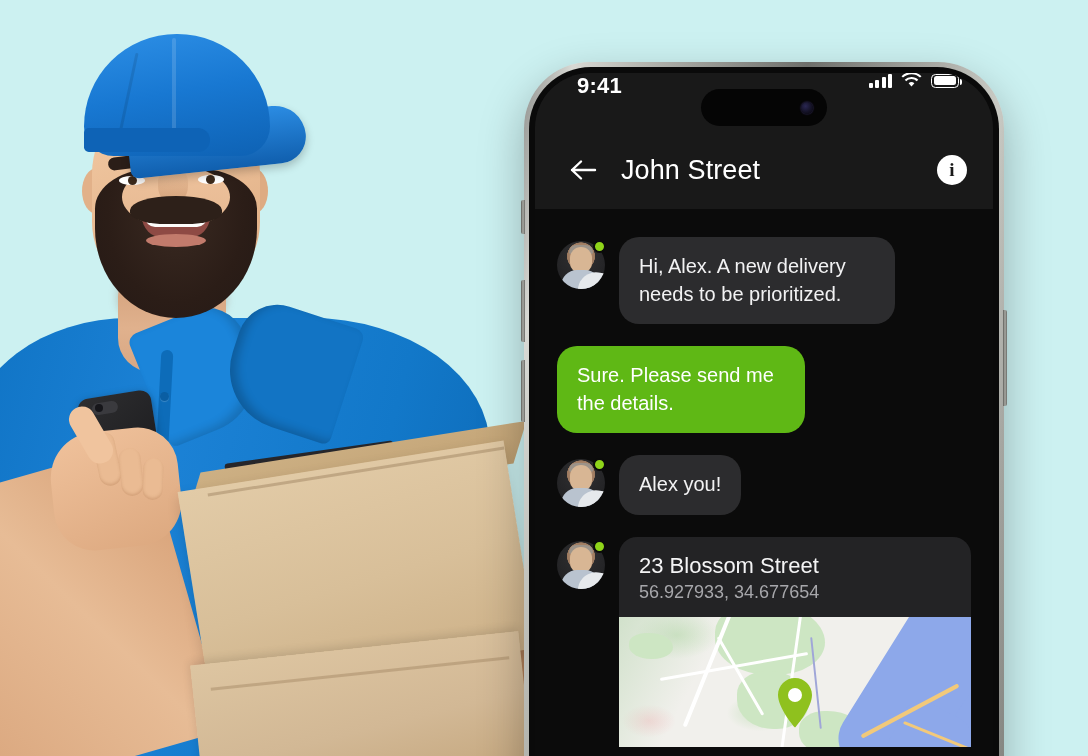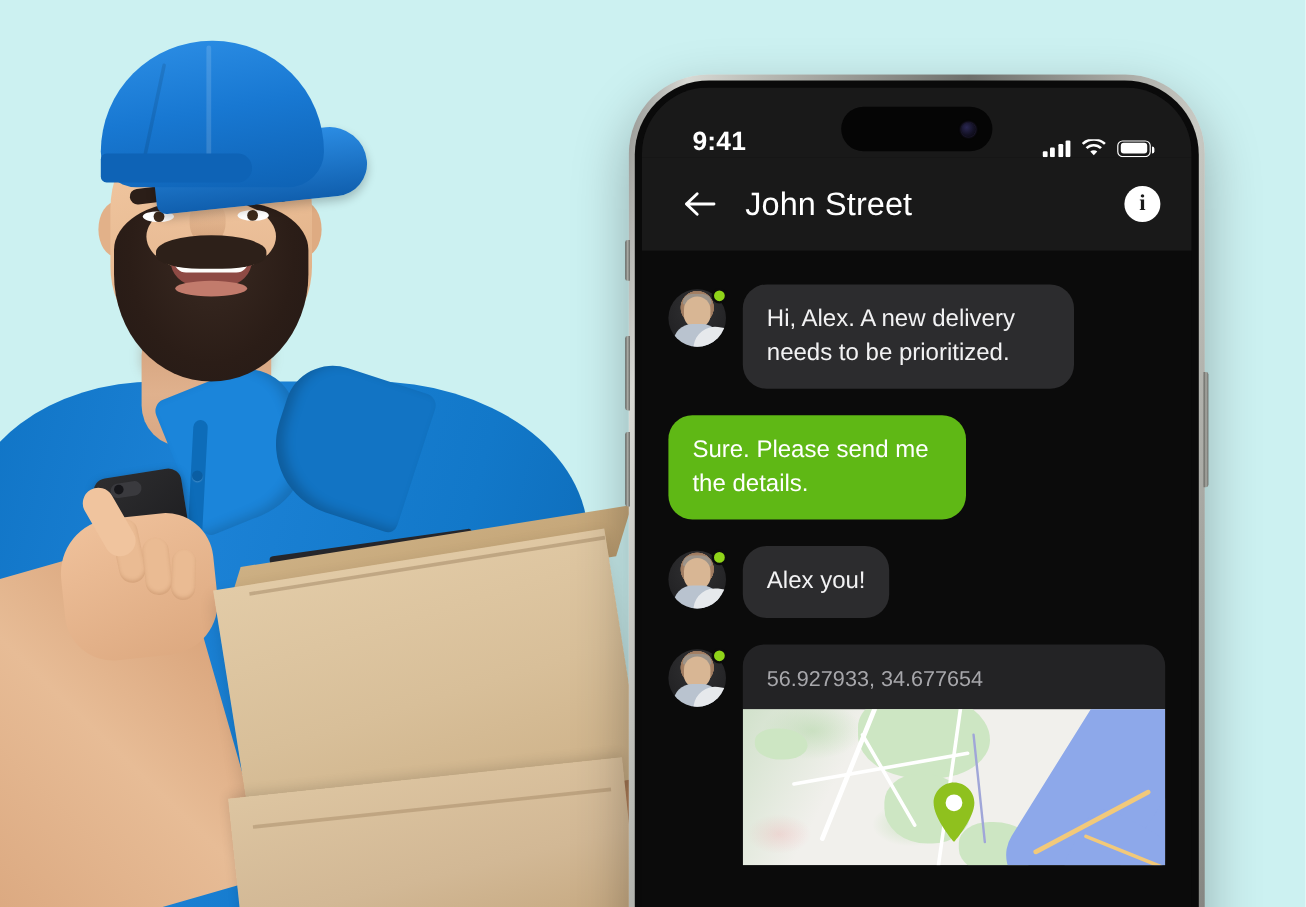--- a/index.html
+++ b/index.html
@@ -259,21 +259,21 @@
   
   .side-btn { position: absolute; background: linear-gradient(90deg,#5d5e5a,#a9aaa4,#6a6b67); }
   .btn-mute { left: -3px; top: 138px; width: 4px; height: 34px; border-radius: 2px 0 0 2px; }
   .btn-volup { left: -3px; top: 218px; width: 4px; height: 62px; border-radius: 2px 0 0 2px; }
   .btn-voldn { left: -3px; top: 298px; width: 4px; height: 62px; border-radius: 2px 0 0 2px; }
   .btn-power { right: -3px; left: auto; top: 248px; width: 4px; height: 96px; border-radius: 0 2px 2px 0; }
 
   
   .statusbar {
     position: absolute; left: 0; top: 0; width: 100%; height: 58px;
-    display: flex; align-items: flex-end; justify-content: space-between;
+    display: flex; align-items: flex-start; justify-content: space-between;
     padding: 0 34px 0 42px;
     color: #fff;
     background: #191919;
   }
   .status-time { font-size: 22px; font-weight: 600; letter-spacing: .2px; }
   .status-right { display: flex; align-items: center; gap: 9px; }
   .bars { display: flex; align-items: flex-end; gap: 2.5px; height: 15px; }
   .bars i { display: block; width: 4px; background: #fff; border-radius: 1px; }
   .bars i:nth-child(1){ height: 5px; }
   .bars i:nth-child(2){ height: 8px; }
@@ -573,20 +573,21 @@
             <div class="avatar-img">
               <span class="av-hair"></span>
                 <span class="av-face"></span>
               <span class="av-body"></span>
                 <span class="av-shoulder"></span>
             </div>
             <span class="online-dot"></span>
           </div>
           <div class="card">
             <div class="card-head">
+              <div class="card-title">23 Blossom Street</div>
               <div class="card-coords">56.927933, 34.677654</div>
             </div>
             <div class="card-map">
               <span class="map-green g1"></span>
               <span class="map-green g2"></span>
               <span class="map-green g3"></span>
               <span class="map-green g4"></span>
               <span class="map-water w1"></span>
               <span class="map-water w2"></span>
               <span class="map-water w3"></span>

